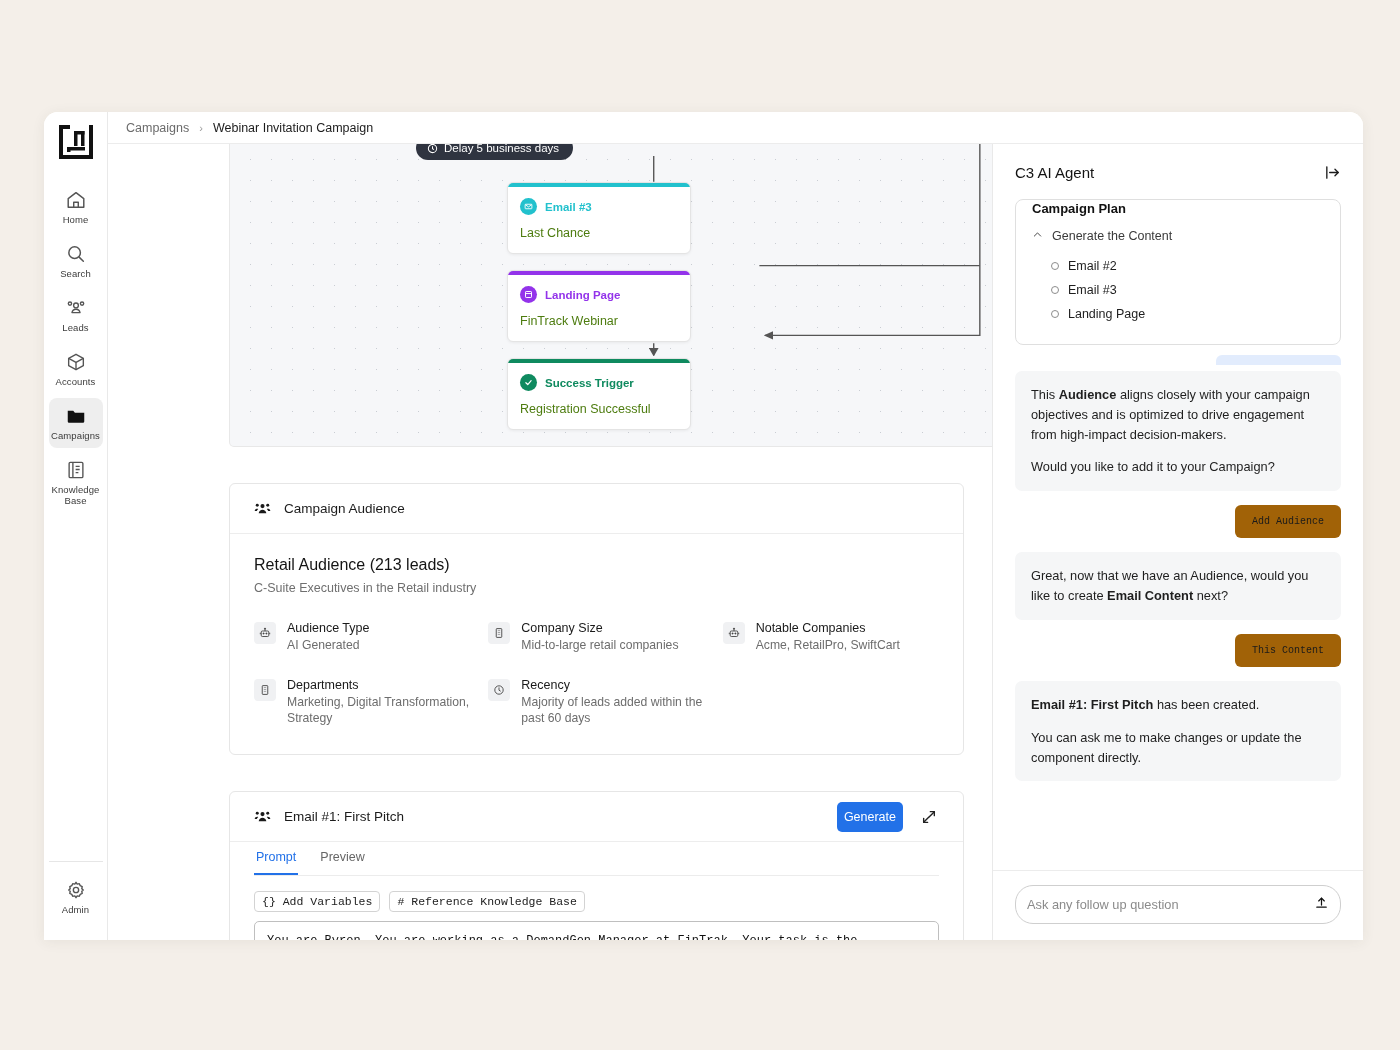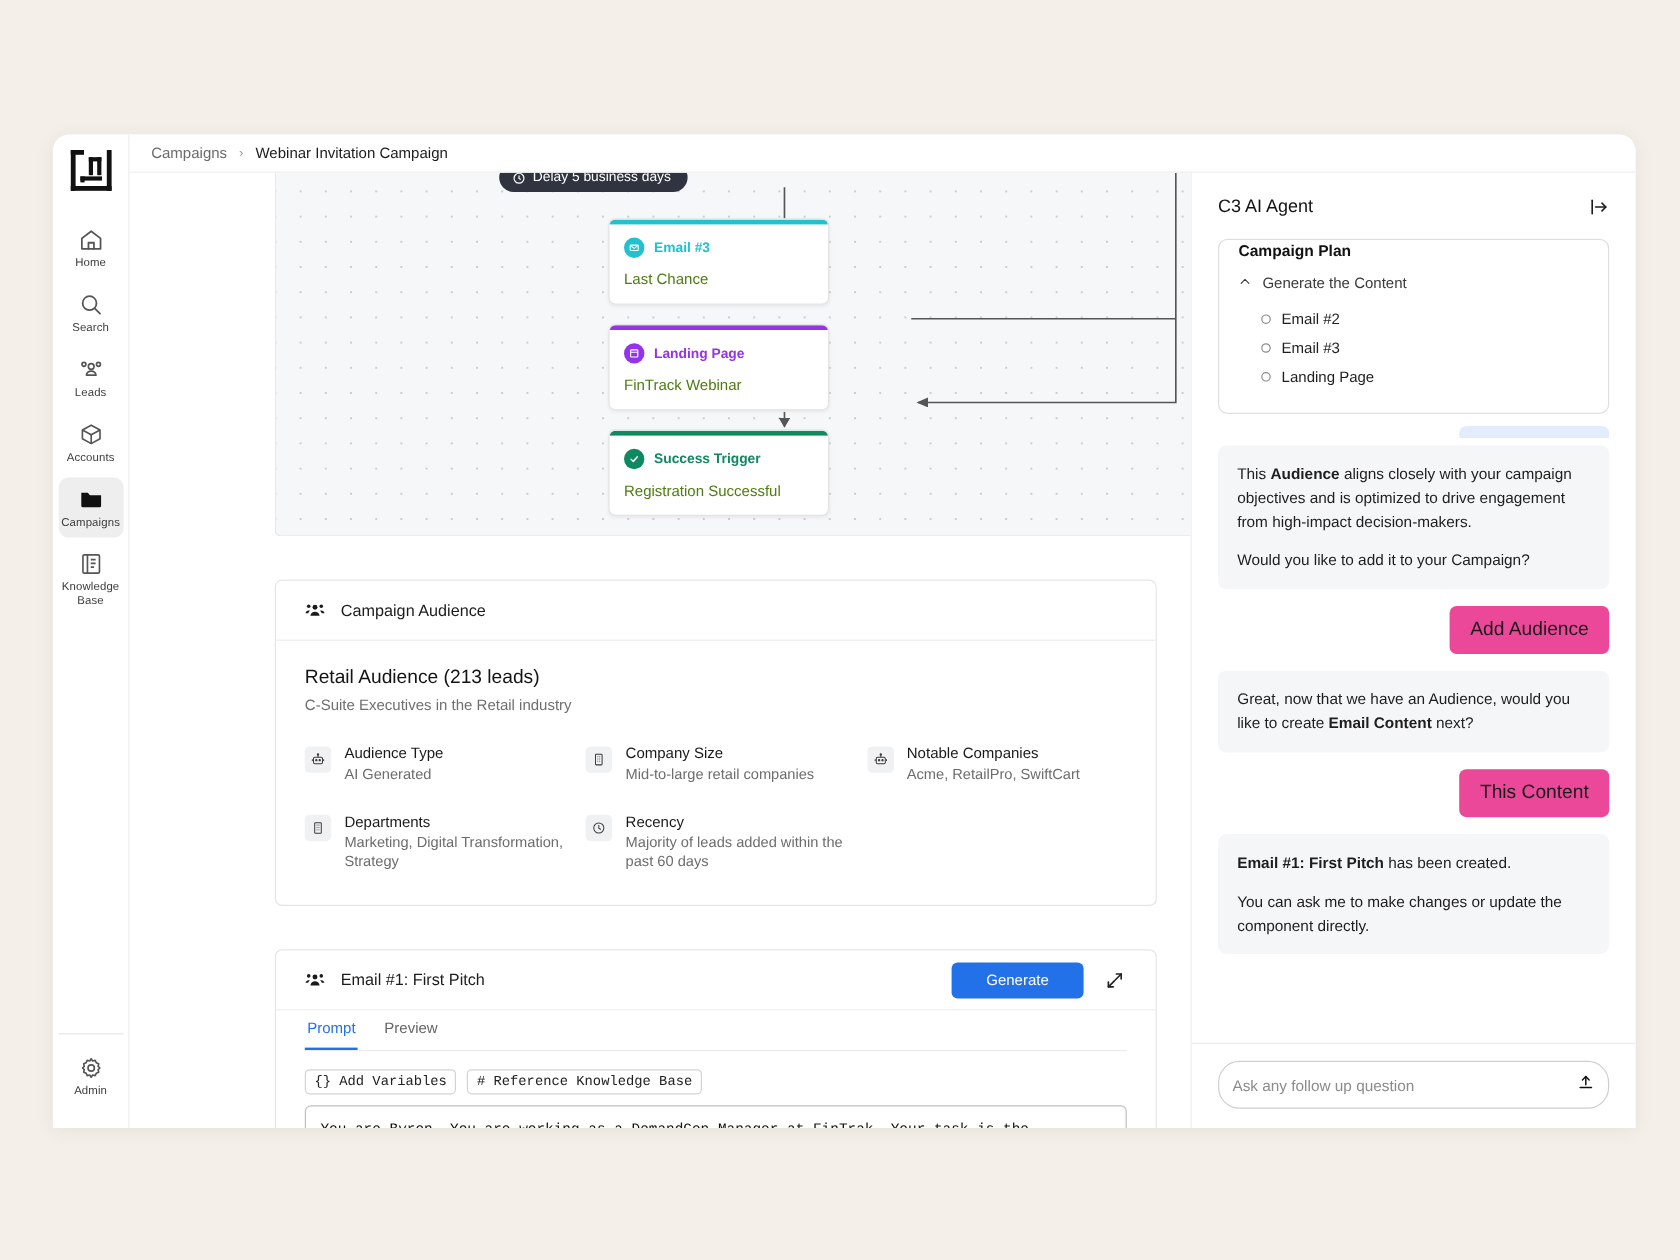--- a/index.html
+++ b/index.html
@@ -136,21 +136,21 @@
     display: flex; align-items: center; gap: 13px;
     padding: 0 24px;
   }
   .card-head-title { font-size: 13.5px; color: #1c1c1c; }
   .card-head-right { margin-left: auto; display: flex; align-items: center; gap: 16px; }
 
   .btn-primary {
     background: #2271e8; color: #fff;
     border: none; border-radius: 5px;
     font-size: 12.5px; font-family: inherit;
-    padding: 8px 29px; cursor: pointer;
+    padding: 8px 7px; cursor: pointer;
   }
   .icon-btn { background:none; border:none; cursor:pointer; padding:2px; display:flex; }
 
   
   .aud-body { padding: 22px 24px 28px; }
   .aud-title { font-size: 16px; color: #141414; margin-bottom: 7px; }
   .aud-sub { font-size: 12.5px; color: #6f6f6f; margin-bottom: 26px; }
   .aud-grid { display: grid; grid-template-columns: 1fr 1fr 1fr; row-gap: 25px; column-gap: 18px; }
   .aud-item { display: flex; gap: 11px; }
   .aud-ico {
@@ -225,22 +225,22 @@
   .msg {
     background: #f5f6f7; border-radius: 7px;
     padding: 14px 16px;
     font-size: 12.8px; color: #1e1e1e; line-height: 1.55;
     margin-bottom: 14px;
   }
   .msg p + p { margin-top: 13px; }
   .msg b { font-weight: bold; }
   .action-row { display: flex; justify-content: flex-end; margin-bottom: 14px; }
   .action-btn {
-    background: #ec4899; border: none; border-radius: 6px;
-    font-family: Liberation Sans, sans-serif; font-size: 16px; color: #1b1b1b;
+    background: #a16207; border: none; border-radius: 6px;
+    font-family: Liberation Mono, monospace; font-size: 10px; color: #1b1b1b;
     padding: 11px 17px; cursor: pointer;
   }
 
   #chat-foot { flex: 0 0 auto; border-top: 1px solid #ececec; padding: 14px 22px 16px; }
   #chat-input-wrap {
     display: flex; align-items: center; gap: 8px;
     border: 1px solid #cfcfcf; border-radius: 18px;
     padding: 9px 11px;
   }
   #chat-input {

